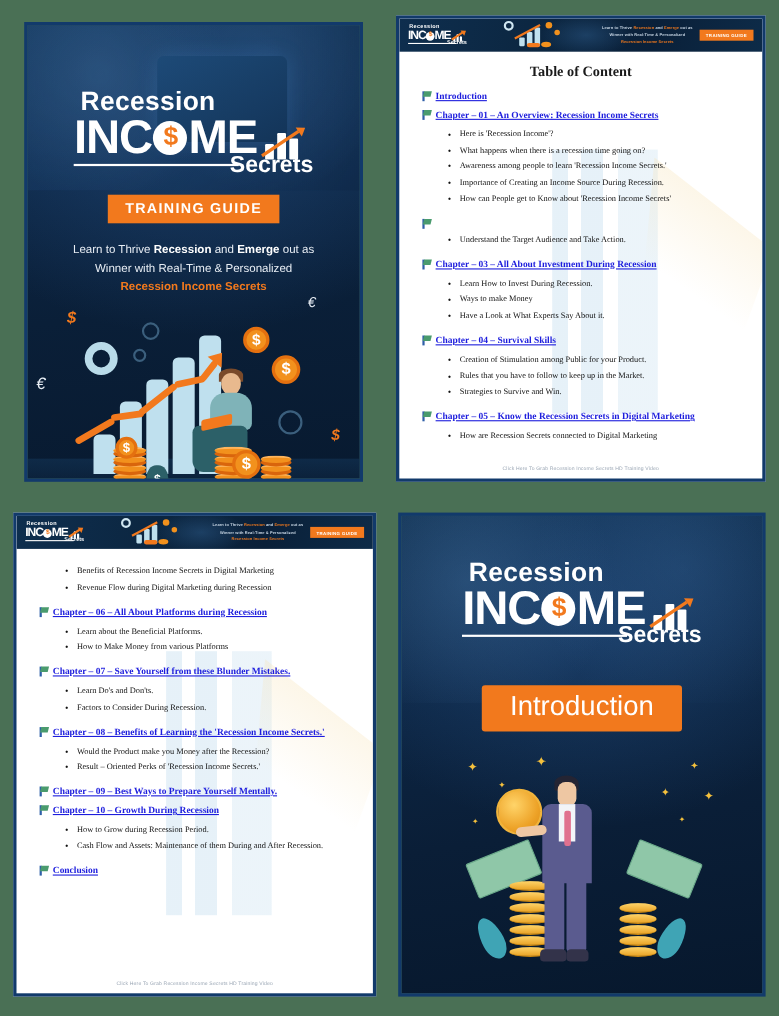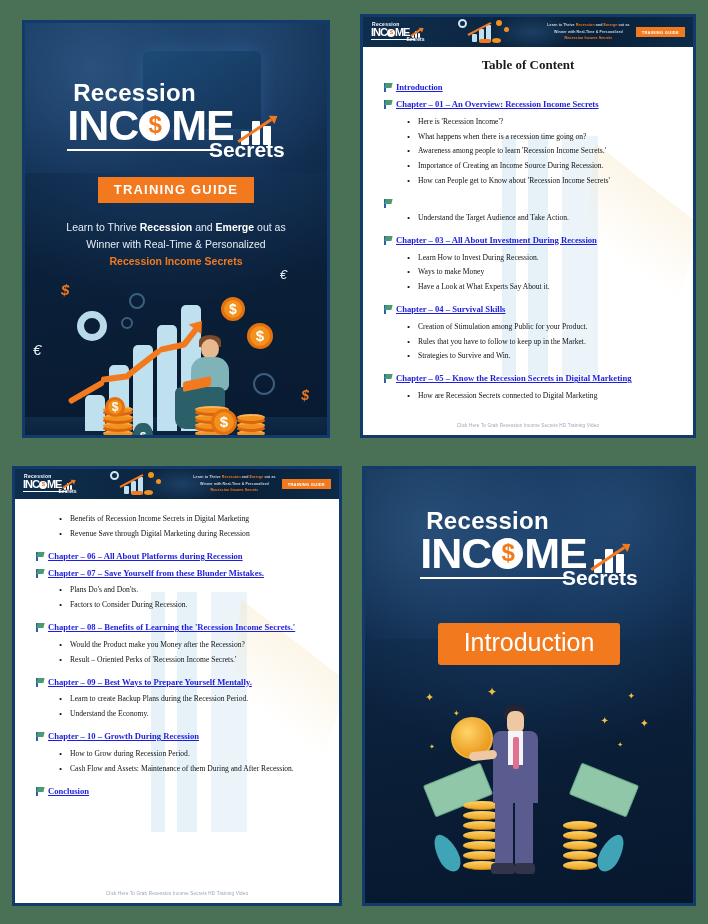--- a/index.html
+++ b/index.html
@@ -572,63 +572,63 @@
           <div>Winner with Real-Time &amp; Personalized</div>
           <div class="o">Recession Income Secrets</div>
         </div>
 
         <div class="bn-badge">TRAINING GUIDE</div>
       </div>
 
       <div class="doc-body">
         <ul class="bullet-list" id="toc2-lead">
             <li>Benefits of Recession Income Secrets in Digital Marketing</li>
-            <li>Revenue Save through Digital Marketing during Recession</li>
+            <li>Revenue Flow during Digital Marketing during Recession</li>
           </ul>
         <div class="toc-list" id="toc2-list">
             <div class="chap-row">
               <span class="chap-mark">
                 <i class="pole"></i>
                 <i class="flag"></i>
               </span>
               <span class="chap-link">Chapter – 06 – All About Platforms during Recession</span>
             </div>
+            <ul class="bullet-list">
+              <li>Learn about the Beneficial Platforms.</li>
+              <li>How to Make Money from various Platforms</li>
+            </ul>
             <div class="chap-row">
               <span class="chap-mark">
                 <i class="pole"></i>
                 <i class="flag"></i>
               </span>
               <span class="chap-link">Chapter – 07 – Save Yourself from these Blunder Mistakes.</span>
             </div>
             <ul class="bullet-list">
-              <li>Plans Do's and Don'ts.</li>
+              <li>Learn Do's and Don'ts.</li>
               <li>Factors to Consider During Recession.</li>
             </ul>
             <div class="chap-row">
               <span class="chap-mark">
                 <i class="pole"></i>
                 <i class="flag"></i>
               </span>
               <span class="chap-link">Chapter – 08 – Benefits of Learning the 'Recession Income Secrets.'</span>
             </div>
             <ul class="bullet-list">
               <li>Would the Product make you Money after the Recession?</li>
               <li>Result – Oriented Perks of 'Recession Income Secrets.'</li>
             </ul>
             <div class="chap-row">
               <span class="chap-mark">
                 <i class="pole"></i>
                 <i class="flag"></i>
               </span>
               <span class="chap-link">Chapter – 09 – Best Ways to Prepare Yourself  Mentally.</span>
             </div>
-            <ul class="bullet-list">
-              <li>Learn to create Backup Plans during the Recession Period.</li>
-              <li>Understand the Economy.</li>
-            </ul>
             <div class="chap-row">
               <span class="chap-mark">
                 <i class="pole"></i>
                 <i class="flag"></i>
               </span>
               <span class="chap-link">Chapter – 10 – Growth During Recession</span>
             </div>
             <ul class="bullet-list">
               <li>How to Grow during Recession Period.</li>
               <li>Cash Flow and Assets: Maintenance of them During and After Recession.</li>

